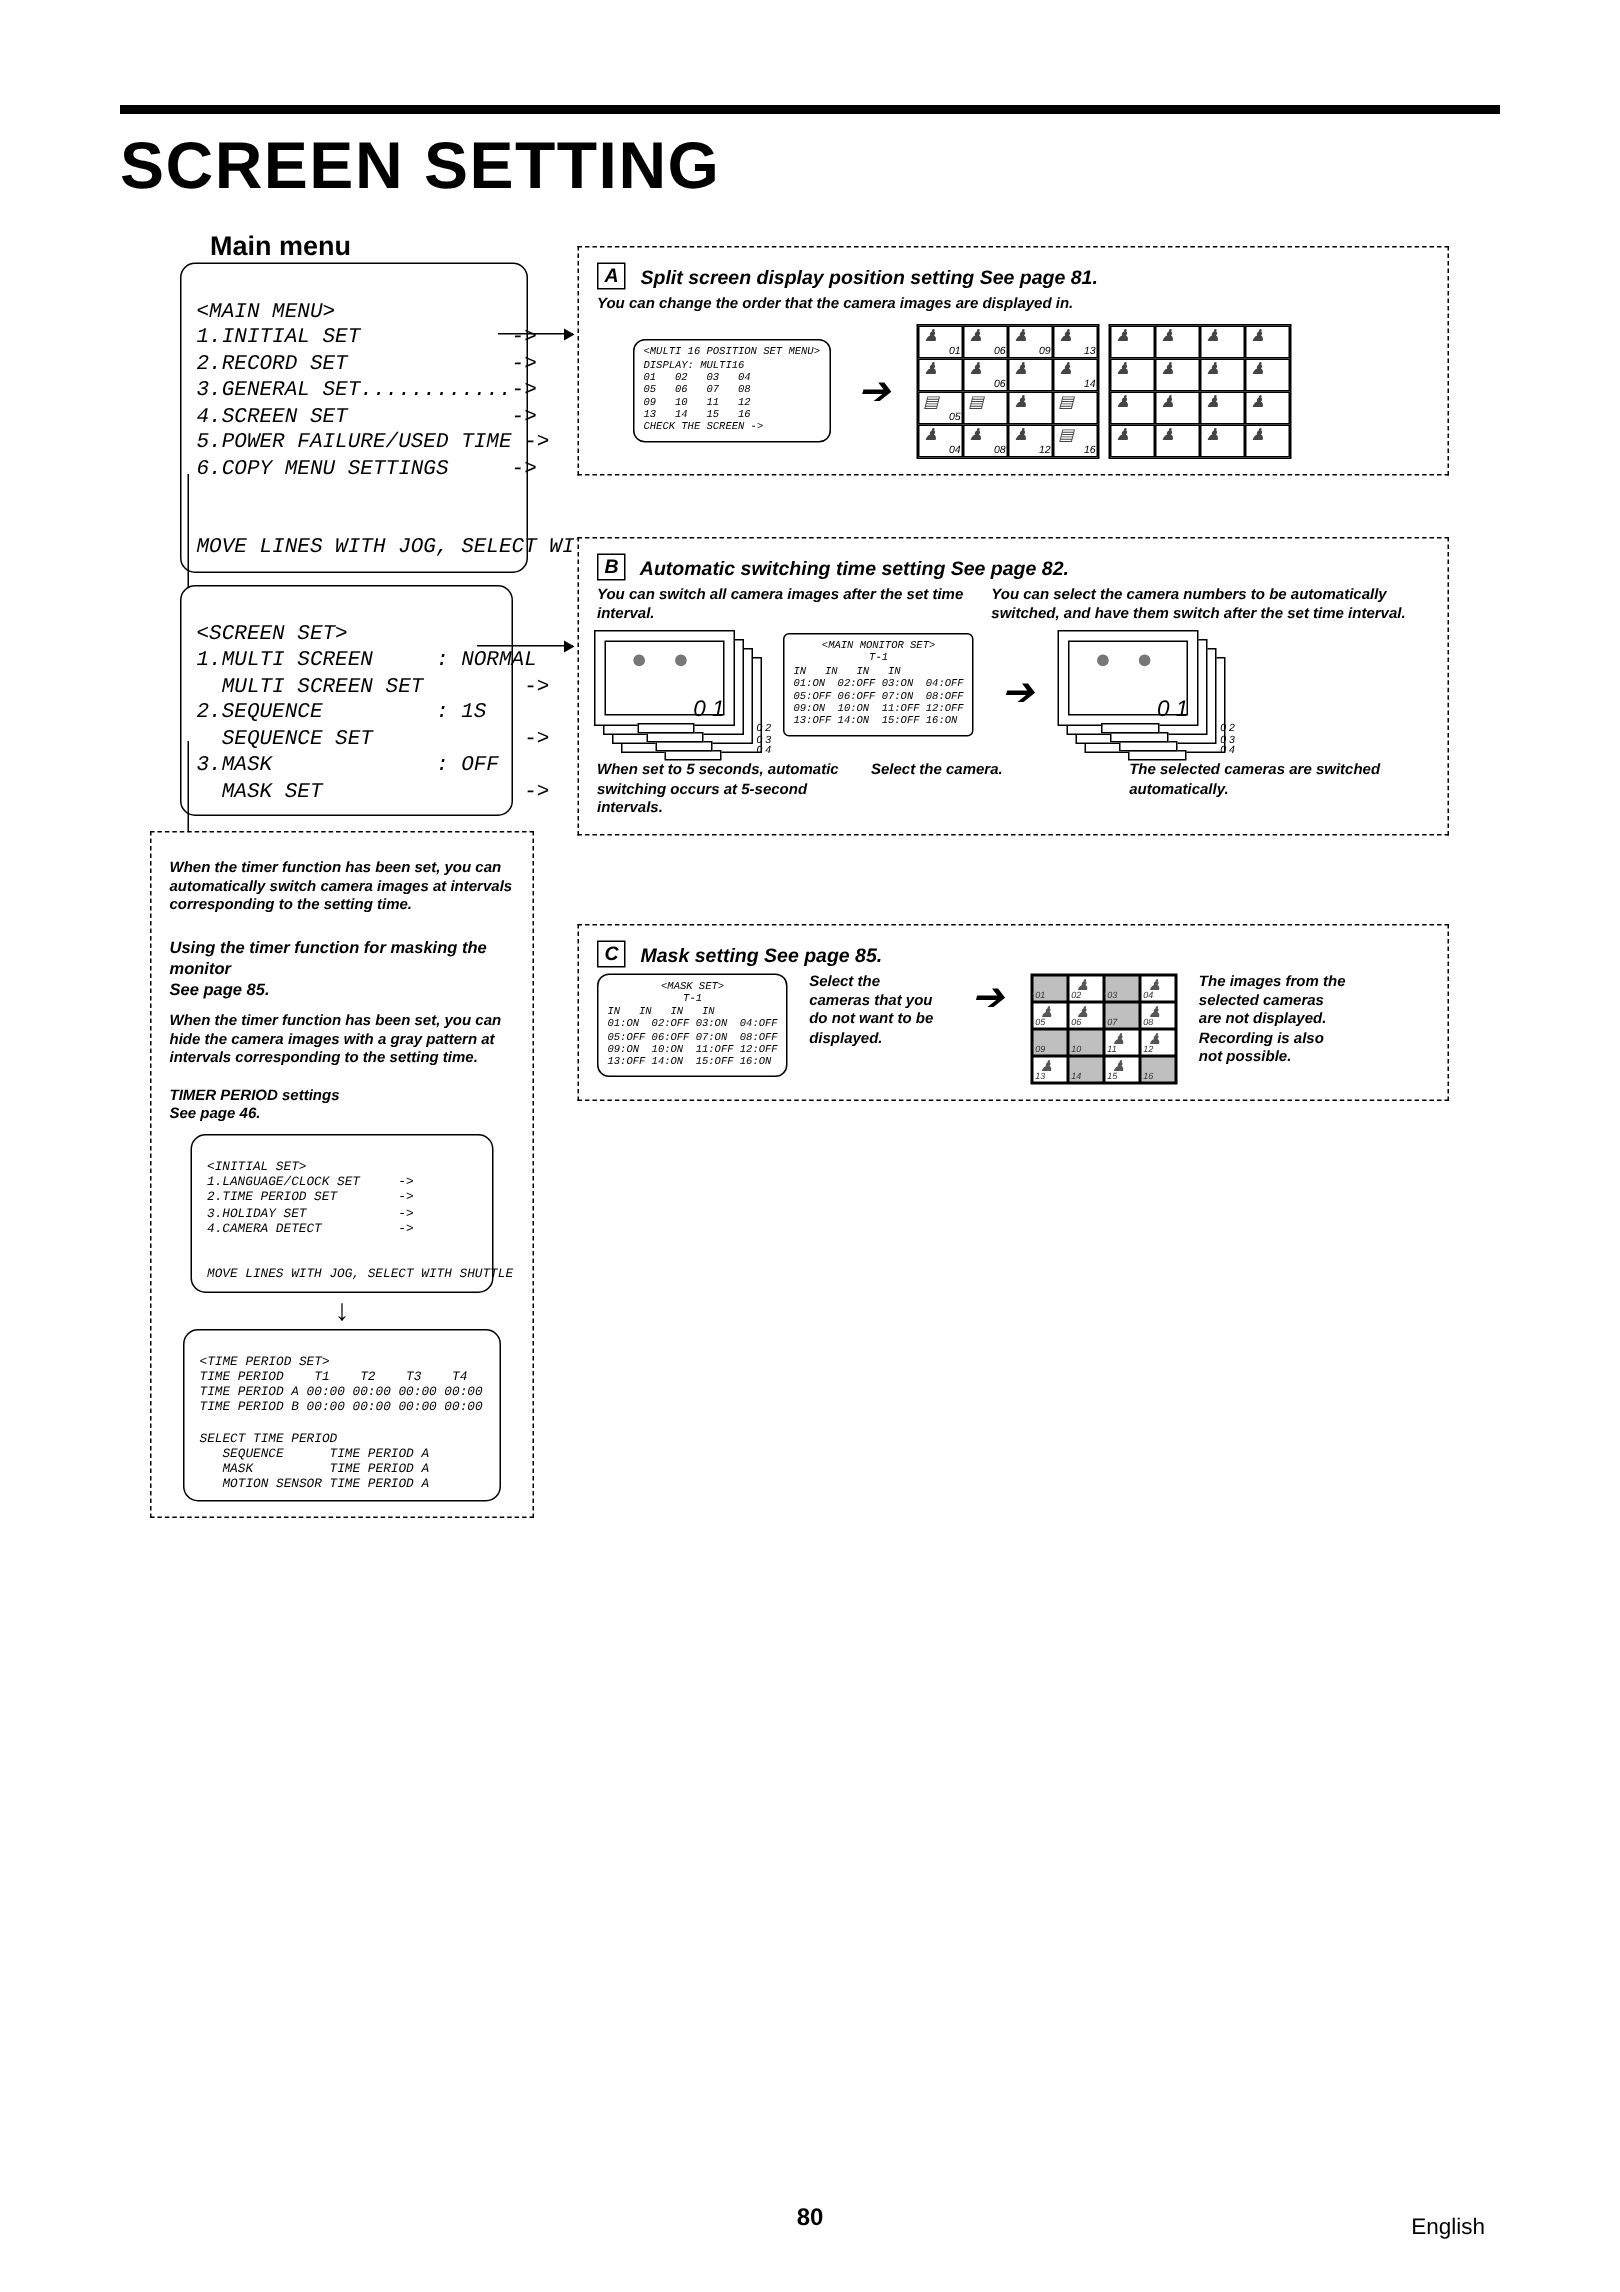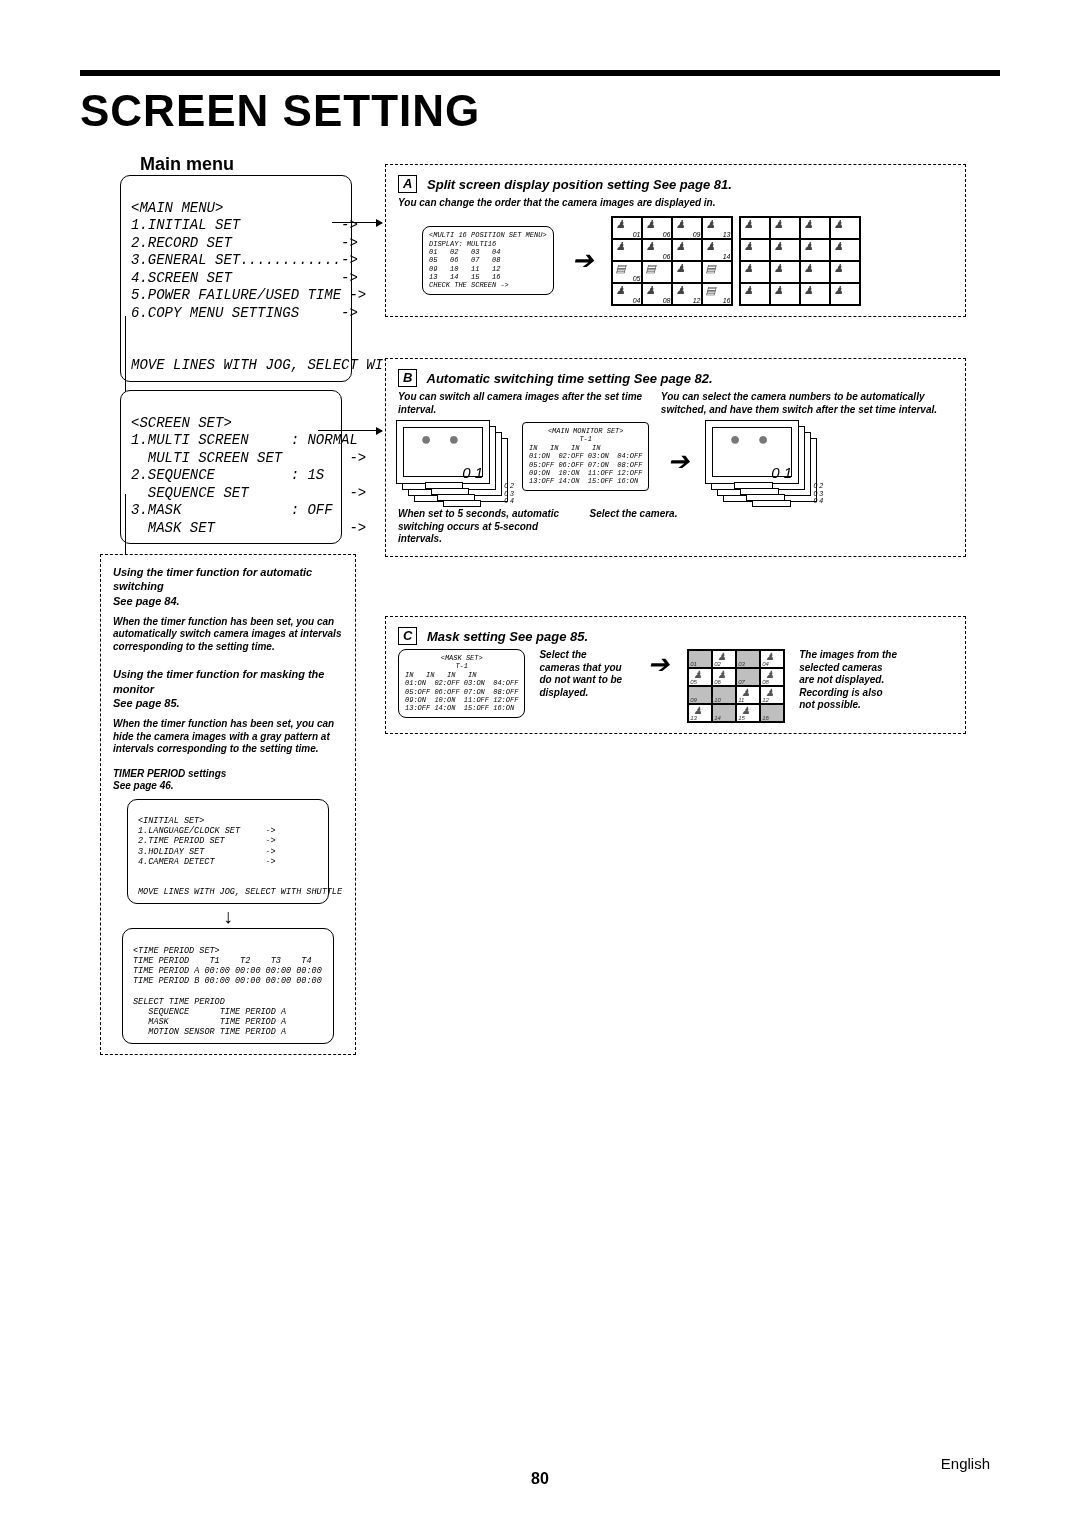--- a/index.html
+++ b/index.html
@@ -80,21 +80,21 @@
   .footer {
     position: absolute;
     bottom: 40px;
     left: 0; right: 0;
     text-align: center;
     font-size: 16px;
     font-weight: 700;
   }
   .lang {
     position: absolute;
-    bottom: 56px;
+    bottom: 35px;
     right: 90px;
     font-size: 15px;
     text-align: center;
   }
   .colrow { display: flex; gap: 14px; }
   .arrow-right {
     font-size: 26px;
     align-self: center;
     padding: 0 4px;
   }
@@ -237,24 +237,20 @@
 <span>2.SEQUENCE         : 1S</span>
 <span>  SEQUENCE SET            -&gt;</span>
 <span>3.MASK             : OFF</span>
 <span>  MASK SET                -&gt;</span></div>
 
   <div id="line-screen-down" class="pos-abs"></div>
   <div id="conn-screen-right"></div>
 
   
   <div id="timerbox" class="dashed-box pos-abs">
-    <div class="subtext">
-      <span>Using the timer function for automatic switching</span><br>
-      <span>See page 84.</span>
-    </div>
     <div style="height:8px"></div>
     <div class="caption" style="font-weight:700">When the timer function has been set, you can automatically switch camera images at intervals corresponding to the setting time.</div>
     <div style="height:14px"></div>
     <div class="subtext">
       <span>Using the timer function for masking the monitor</span><br>
       <span>See page 85.</span>
     </div>
     <div style="height:8px"></div>
     <div class="caption" style="font-weight:700">When the timer function has been set, you can hide the camera images with a gray pattern at intervals corresponding to the setting time.</div>
     <div style="height:12px"></div>
@@ -492,20 +488,21 @@
           <div>0 2</div>
           <div>0 3</div>
           <div>0 4</div>
         </div>
       </div>
     </div>
     <div style="height:8px"></div>
     <div class="colrow">
       <div style="width:32%" class="caption">When set to 5 seconds, automatic switching occurs at 5-second intervals.</div>
       <div style="width:30%" class="caption">Select the camera.</div>
+      <div style="width:38%" class="caption">The selected cameras are switched automatically.</div>
     </div>
   </div>
 
   
   <div id="boxC" class="dashed-box pos-abs">
     <div class="heading">
       <span class="box-label">C</span>
       <span>Mask setting See page 85.</span>
     </div>
     <div class="colrow" style="align-items:flex-start">

